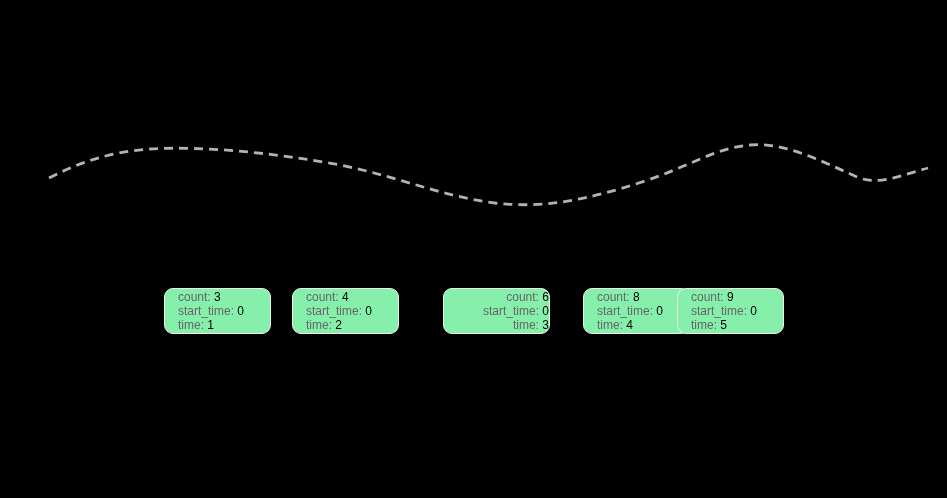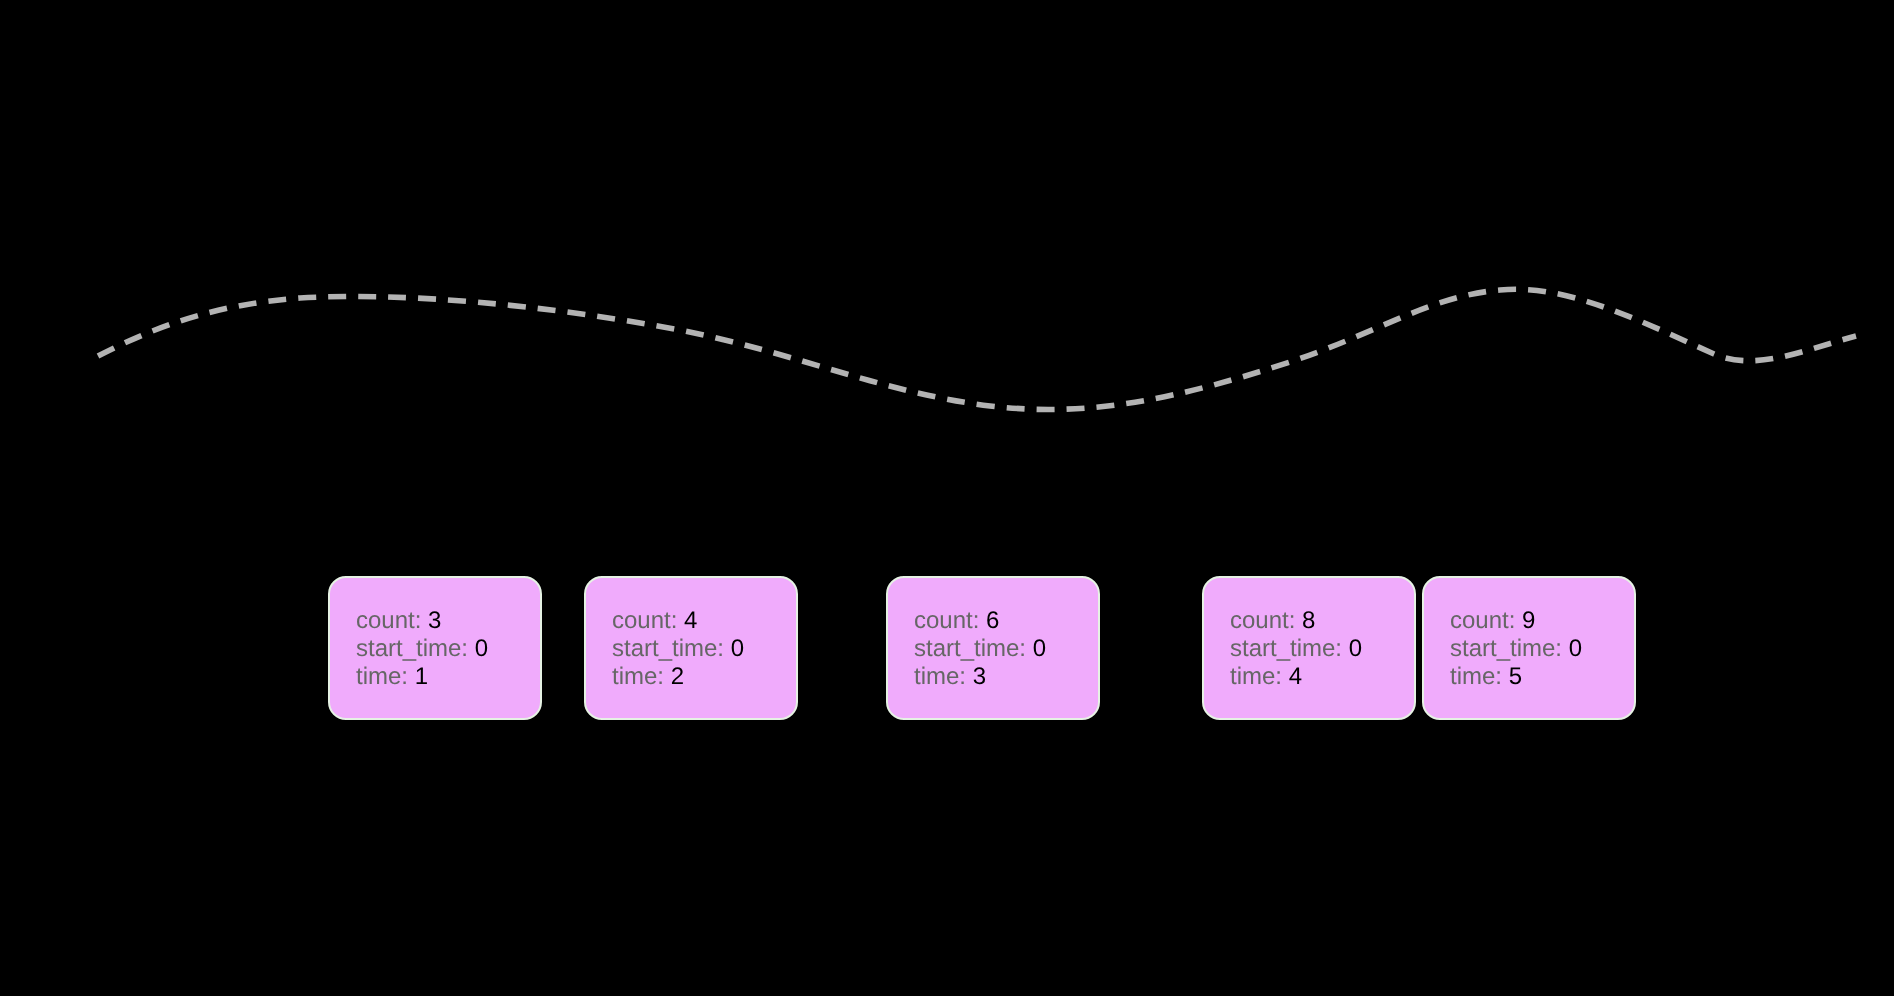--- a/index.html
+++ b/index.html
@@ -17,22 +17,22 @@
     width: 947px; height: 498px;
     display: block;
   }
   .curve-svg path {
     fill: none;
     stroke-linecap: butt;
   }
   .node {
     position: absolute;
     width: 107px;
-    height: 72px;
-    background: #f0abfc;
+    height: 46px;
+    background: #86efac;
     border: 1px solid #e6f2e4;
     border-radius: 9px;
     box-sizing: border-box;
     display: flex;
     flex-direction: column;
     justify-content: center;
     padding-left: 13px;
     font-size: 12px;
     line-height: 14px;
   }
@@ -54,31 +54,31 @@
     <div class="row"><span class="lbl">start_time:</span> <span class="val">0</span></div>
     <div class="row"><span class="lbl">time:</span> <span class="val">1</span></div>
   </div>
 
   <div class="node" style="left:292px; top:288px;">
     <div class="row"><span class="lbl">count:</span> <span class="val">4</span></div>
     <div class="row"><span class="lbl">start_time:</span> <span class="val">0</span></div>
     <div class="row"><span class="lbl">time:</span> <span class="val">2</span></div>
   </div>
 
-  <div class="node" style="left:443px; top:288px;">
+  <div class="node" style="left:443px; top:288px;text-align:right;">
     <div class="row"><span class="lbl">count:</span> <span class="val">6</span></div>
     <div class="row"><span class="lbl">start_time:</span> <span class="val">0</span></div>
     <div class="row"><span class="lbl">time:</span> <span class="val">3</span></div>
   </div>
 
-  <div class="node" style="left:601px; top:288px;">
+  <div class="node" style="left:583px; top:288px;">
     <div class="row"><span class="lbl">count:</span> <span class="val">8</span></div>
     <div class="row"><span class="lbl">start_time:</span> <span class="val">0</span></div>
     <div class="row"><span class="lbl">time:</span> <span class="val">4</span></div>
   </div>
 
-  <div class="node" style="left:711px; top:288px;">
+  <div class="node" style="left:677px; top:288px;">
     <div class="row"><span class="lbl">count:</span> <span class="val">9</span></div>
     <div class="row"><span class="lbl">start_time:</span> <span class="val">0</span></div>
     <div class="row"><span class="lbl">time:</span> <span class="val">5</span></div>
   </div>
 
 </div>
 
 </body></html>

